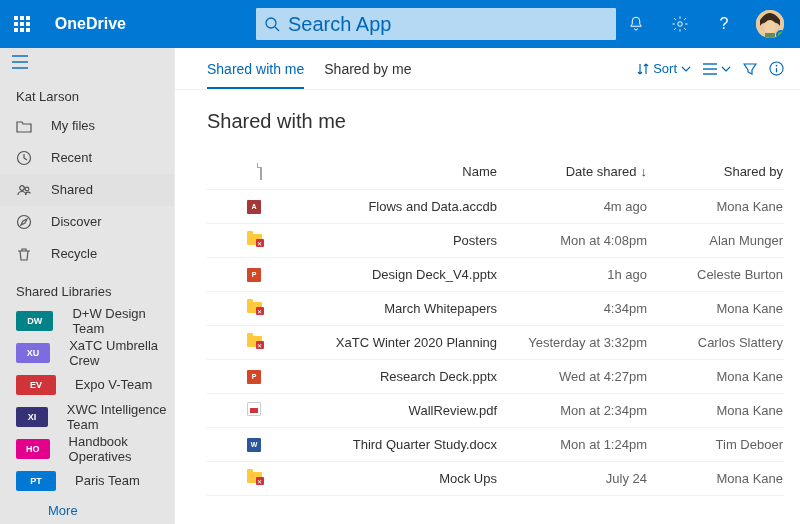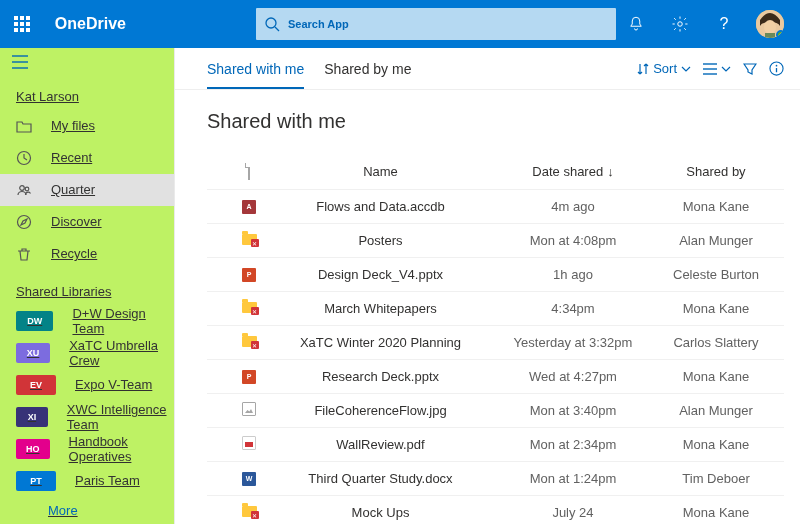--- a/index.html
+++ b/index.html
@@ -20,21 +20,21 @@
   .waffle-grid { display: grid; grid-template-columns: repeat(3,4px); grid-template-rows: repeat(3,4px); gap: 2px; }
   .waffle-grid span { background: #fff; width: 4px; height: 4px; }
   .brand { font-size: 16px; font-weight: 600; margin-left: 18px; margin-right: 130px; }
   .searchwrap {
     flex: 0 0 360px; height: 32px; background: #b5d9f2;
     display: flex; align-items: center; border-radius: 1px;
   }
   .search-icon { width: 32px; display: flex; align-items: center; justify-content: center; color: #0067b8; }
   .searchwrap input {
     flex: 1; border: 0; background: transparent; outline: none;
-    font-size: 11px; color: #14532d; padding: 0; font-weight: bold;
+    font-size: 20px; color: #14532d; padding: 0;
   }
   .searchwrap input::placeholder { color: #0067b8; }
   .top-right { margin-left: auto; display: flex; align-items: center; gap: 4px; }
   .top-icon {
     width: 40px; height: 48px; display: flex; align-items: center; justify-content: center;
     color: #fff; cursor: pointer;
   }
   .avatar {
     width: 28px; height: 28px; border-radius: 50%; background: #e5c07b;
     position: relative; margin: 0 8px; cursor: pointer;
@@ -42,22 +42,22 @@
     overflow:hidden;
   }
   .avatar svg { width:28px; height:28px; }
   .presence {
     position: absolute; right: -2px; bottom: -2px; width: 10px; height: 10px;
     background: #6bb700; border: 2px solid #0078d4; border-radius: 50%;
   }
   
   .body { display: flex; height: calc(100% - 48px); }
   .sidebar {
-    width: 175px; background: #bef264; border-right: 1px solid #eaeaea;
-    display: flex; flex-direction: column; padding-top: 0; text-decoration: underline;
+    width: 175px; background: #e5e5e5; border-right: 1px solid #eaeaea;
+    display: flex; flex-direction: column; padding-top: 0;
   }
   .hamburger { width: 40px; height: 32px; display: flex; align-items: center; justify-content: center; color:#0067b8; cursor:pointer; margin-bottom:6px;}
   .user-name { font-size: 13px; font-weight: 400; color:#333; padding: 6px 16px 6px 16px; }
   .nav, .libs { list-style: none; margin: 0; padding: 0; }
   .nav li, .libs li {
     height: 32px; display: flex; align-items: center; padding-left: 16px; gap: 19px;
     font-size: 13px; color:#333; cursor: pointer;
   }
   .nav li.selected { background: #e1e1e1; font-weight:400; }
   .navicon { width: 16px; height: 16px; display:flex; align-items:center; justify-content:center; color:#555; }
@@ -72,21 +72,21 @@
   }
   .pivots { display: flex; gap: 20px; align-items:flex-end; height:100%; padding-left:16px;}
   .pivot { font-size: 14px; color:#323130; padding-bottom:10px; border-bottom: 2px solid transparent; cursor:pointer; display:flex; align-items:flex-end; height:100%;}
   .pivot.active { color:#0067b8; border-bottom-color:#0067b8; font-weight:400;}
   .cmd-right { margin-left:auto; display:flex; align-items:center; gap:12px; color:#0067b8;}
   .cmd-btn { display:flex; align-items:center; gap:4px; font-size:13px; cursor:pointer; }
   .content { flex:1; overflow-y:auto; padding: 0 16px 0 32px; }
   .page-title { font-size: 20px; font-weight: 400; margin: 20px 0 22px 0; }
   table.files { width: 100%; border-collapse: collapse; }
   table.files th, table.files td {
-    text-align: center; font-weight: 400; font-size: 13px; color:#616161;
+    text-align: right; font-weight: 400; font-size: 13px; color:#616161;
     height: 34px; border-bottom: 1px solid #f0f0f0; vertical-align: middle;
   }
   table.files th { color:#323130; }
   table.files th.c-sel, table.files td.c-sel { width: 28px; }
   table.files th.c-ico, table.files td.c-ico { width: 28px; }
   table.files th.c-name, table.files td.c-name { width: 235px; color:#323130; }
   table.files th.c-date, table.files td.c-date { width: 150px; }
   table.files th.c-by, table.files td.c-by { }
   .file-ico { width:16px; height:16px; display:inline-flex; align-items:center; justify-content:center; }
   .fi-generic { border:1px solid #a6a6a6; width:11px; height:14px; position:relative; }
@@ -192,21 +192,21 @@
         </li>
         <li class="selected">
           <span class="navicon">
             <svg width="16" height="16" viewBox="0 0 16 16">
               <circle cx="6" cy="6" r="2.3" stroke="currentColor" stroke-width="1.2" fill="none"></circle>
               <circle cx="11" cy="7" r="1.8" stroke="currentColor" stroke-width="1.2" fill="none"></circle>
               <path d="M2 13c0-2 2-3.5 4-3.5s4 1.5 4 3.5" stroke="currentColor" stroke-width="1.2" fill="none"></path>
               <path d="M9.5 13c0-1.7 1.3-2.8 2.8-2.8s1.7.6 2.2 1.3" stroke="currentColor" stroke-width="1.2" fill="none"></path>
             </svg>
           </span>
-          <span>Quarter</span>
+          <span>Shared</span>
         </li>
         <li>
           <span class="navicon">
             <svg width="16" height="16" viewBox="0 0 16 16">
               <circle cx="8" cy="8" r="6.5" stroke="currentColor" stroke-width="1.2" fill="none"></circle>
               <path d="M11 5l-2 4-4 2 2-4z" stroke="currentColor" stroke-width="1.2" fill="none"></path>
             </svg>
           </span>
           <span>Discover</span>
         </li>
@@ -362,29 +362,20 @@
               <td class="c-ico"><span class="file-ico">
                   <span class="fi-app fi-pptx">P</span>
                 </span></td>
               <td class="c-name">Research Deck.pptx</td>
               <td class="c-date">Wed at 4:27pm</td>
               <td class="c-by">Mona Kane</td>
             </tr>
             <tr>
               <td class="c-sel"></td>
               <td class="c-ico"><span class="file-ico">
-                  <span class="fi-app fi-img"></span>
-                </span></td>
-              <td class="c-name">FileCoherenceFlow.jpg</td>
-              <td class="c-date">Mon at 3:40pm</td>
-              <td class="c-by">Alan Munger</td>
-            </tr>
-            <tr>
-              <td class="c-sel"></td>
-              <td class="c-ico"><span class="file-ico">
                   <span class="fi-app fi-pdf"></span>
                 </span></td>
               <td class="c-name">WallReview.pdf</td>
               <td class="c-date">Mon at 2:34pm</td>
               <td class="c-by">Mona Kane</td>
             </tr>
             <tr>
               <td class="c-sel"></td>
               <td class="c-ico"><span class="file-ico">
                   <span class="fi-app fi-docx">W</span>

